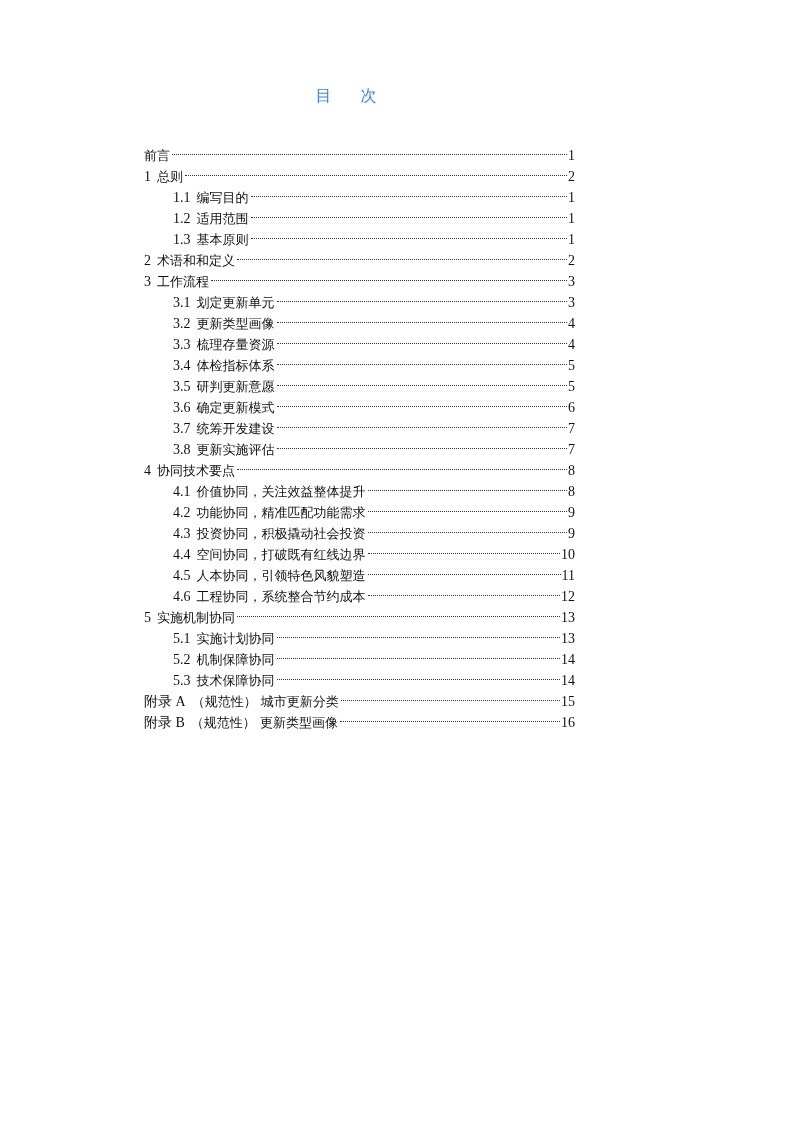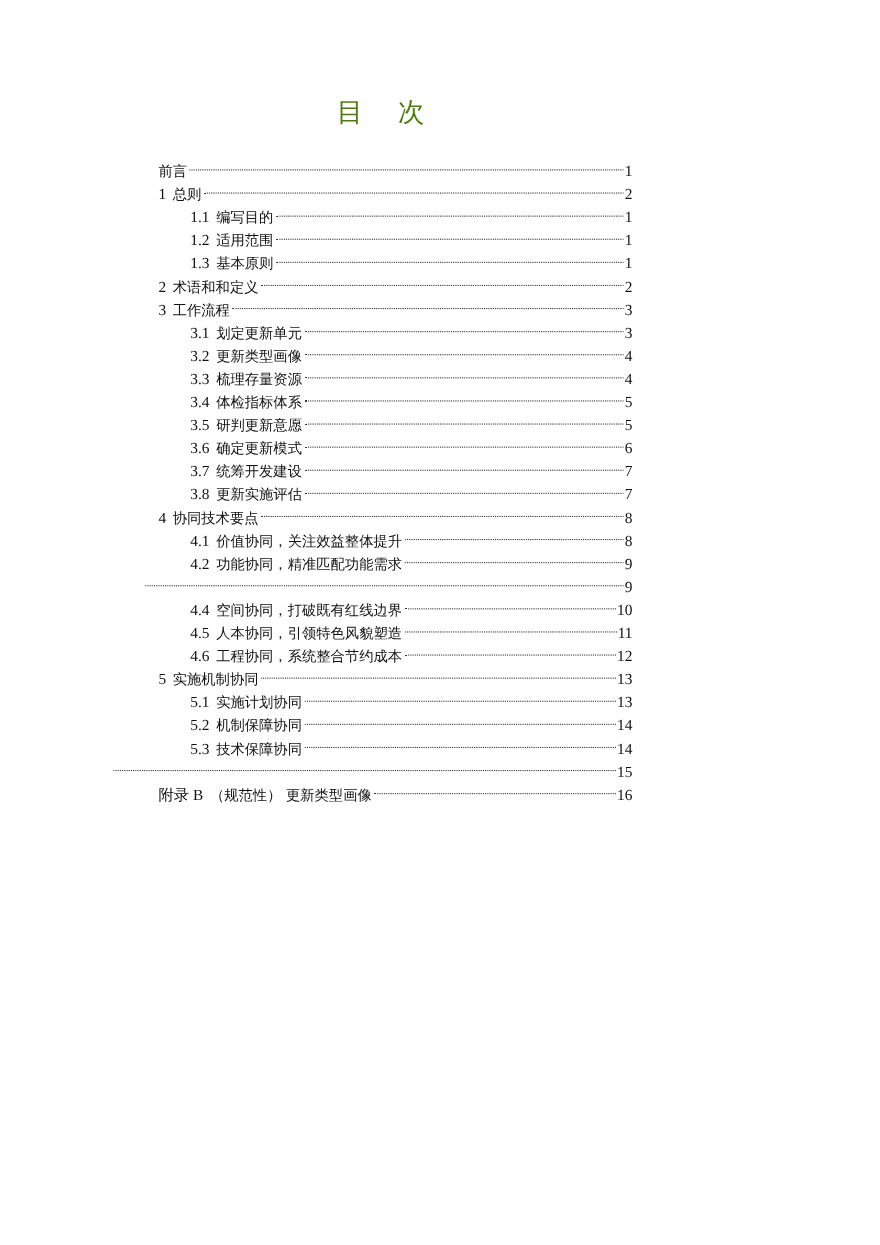--- a/index.html
+++ b/index.html
@@ -14,25 +14,25 @@
       overflow: hidden;
       font-family: "Liberation Serif", "DejaVu Serif", serif;
       color: #111111;
     }
     .page-title {
       position: absolute;
       top: 86px;
       left: 0;
       width: 680px;
       text-align: center;
-      font-size: 24px;
+      font-size: 16px;
       letter-spacing: 12px;
       font-family: "DejaVu Sans", "Liberation Sans", sans-serif;
       font-weight: normal;
-      color: #4d7c0f;
+      color: #3b82f6;
       padding-left: 12px;
     }
     .toc {
       position: absolute;
       top: 139px;
       left: 101px;
       width: 474px;
     }
     .toc-row {
       display: flex;
@@ -168,20 +168,21 @@
     <span class="toc-label"><span class="num">4.1</span><span>价值协同，关注效益整体提升</span></span>
     <span class="toc-dots"></span>
     <span class="toc-page">8</span>
   </div>
   <div class="toc-row level-2">
     <span class="toc-label"><span class="num">4.2</span><span>功能协同，精准匹配功能需求</span></span>
     <span class="toc-dots"></span>
     <span class="toc-page">9</span>
   </div>
   <div class="toc-row level-2">
+    <span class="toc-label"><span class="num">4.3</span><span>投资协同，积极撬动社会投资</span></span>
     <span class="toc-dots"></span>
     <span class="toc-page">9</span>
   </div>
   <div class="toc-row level-2">
     <span class="toc-label"><span class="num">4.4</span><span>空间协同，打破既有红线边界</span></span>
     <span class="toc-dots"></span>
     <span class="toc-page">10</span>
   </div>
   <div class="toc-row level-2">
     <span class="toc-label"><span class="num">4.5</span><span>人本协同，引领特色风貌塑造</span></span>
@@ -207,20 +208,21 @@
     <span class="toc-label"><span class="num">5.2</span><span>机制保障协同</span></span>
     <span class="toc-dots"></span>
     <span class="toc-page">14</span>
   </div>
   <div class="toc-row level-2">
     <span class="toc-label"><span class="num">5.3</span><span>技术保障协同</span></span>
     <span class="toc-dots"></span>
     <span class="toc-page">14</span>
   </div>
   <div class="toc-row level-1">
+    <span class="toc-label"><span class="num">附录 A</span><span>（规范性）  城市更新分类</span></span>
     <span class="toc-dots"></span>
     <span class="toc-page">15</span>
   </div>
   <div class="toc-row level-1">
     <span class="toc-label"><span class="num">附录 B</span><span>（规范性）  更新类型画像</span></span>
     <span class="toc-dots"></span>
     <span class="toc-page">16</span>
   </div>
 </div>
 

